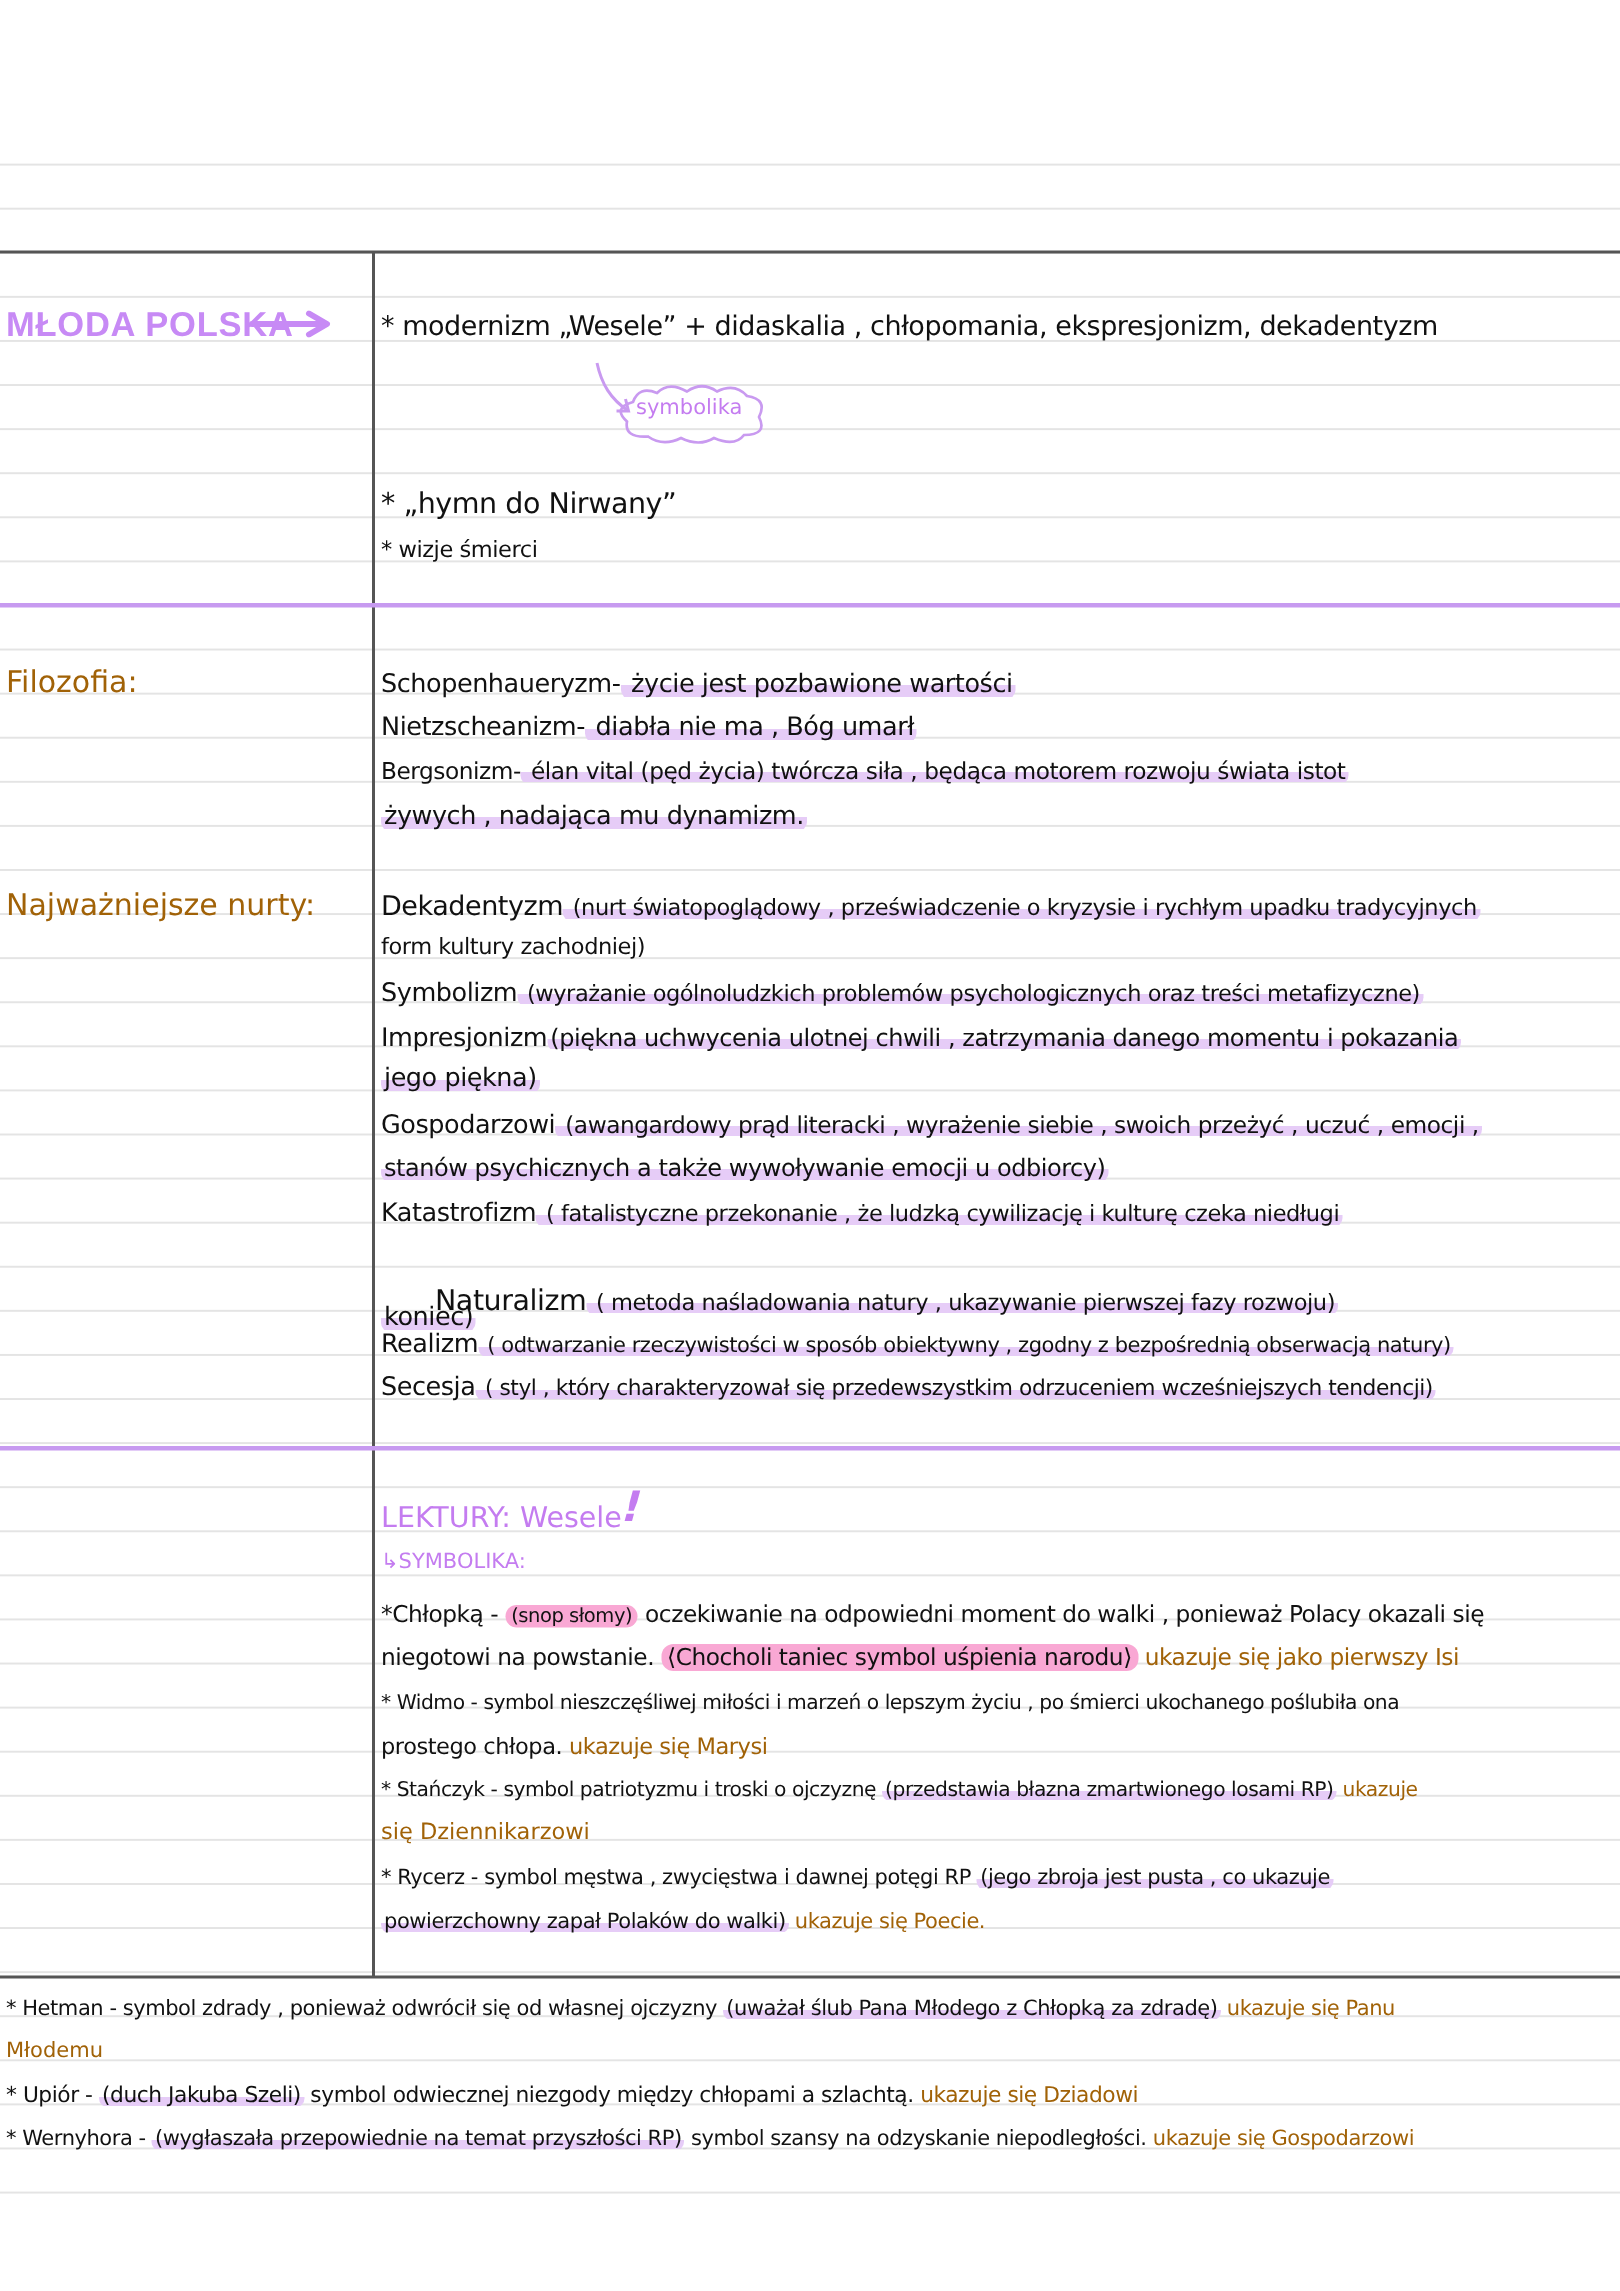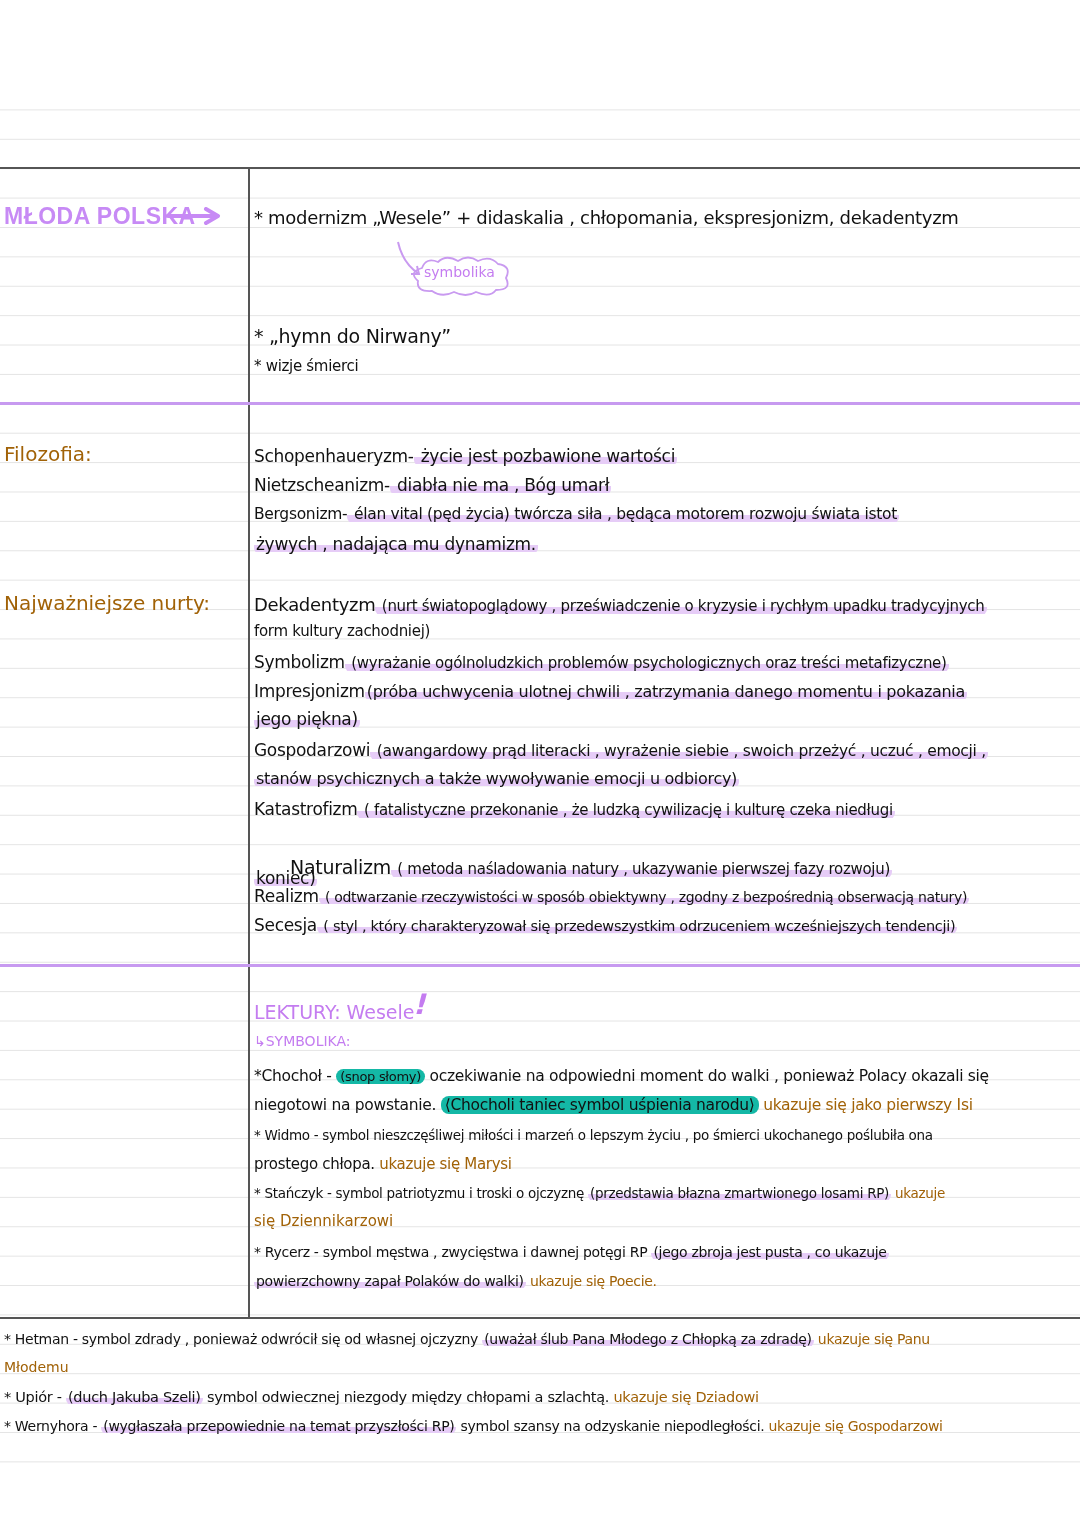--- a/index.html
+++ b/index.html
@@ -27,21 +27,21 @@
   .txt { position:absolute; white-space:nowrap; line-height:29px; }
   .hand { font-family: "DejaVu Sans", sans-serif; font-size:17px; color:#111; letter-spacing:-0.3px; }
   .small { font-size:15px; }
   .tiny { font-size:13.5px; }
   .purple { color:#c47cf0; }
   .purple-light { color:#a16207; }
   .hl {
     background: linear-gradient(to bottom, transparent 55%, #e6ccf7 55%, #e6ccf7 92%, transparent 92%);
     border-radius: 6px; padding: 0 2px;
   }
-  .hl-box { background:#14b8a6; border-radius: 8px; padding: 0 4px; }
+  .hl-box { background:#f9a8d4; border-radius: 8px; padding: 0 4px; }
 
   .section-label { font-size:20px; color:#a16207; font-family:"DejaVu Sans", sans-serif; }
   .title-main { font-size:23px; font-weight:bold; color:#c78af5; letter-spacing:0.5px; font-family:"Liberation Sans", sans-serif; }
   .arrow-icon { position:absolute; }
   .cloud { position:absolute; }
 </style>
 </head>
 <body>
 
 <div class="ruled"></div>
@@ -94,21 +94,21 @@
 </div>
 <div class="txt hand small" style="left:254px; top:617px;">
   <span>form kultury zachodniej)</span>
 </div>
 
 <div class="txt hand" style="left:254px; top:648px; font-size:15px;">
   <span style="font-size:17px;">Symbolizm</span><span class="hl"> (wyrażanie ogólnoludzkich problemów psychologicznych oraz treści metafizyczne)</span>
 </div>
 
 <div class="txt hand" style="left:254px; top:677px; font-size:16px;">
-  <span style="font-size:17px;">Impresjonizm</span><span class="hl">(próba uchwycenia ulotnej chwili , zatrzymania danego momentu i pokazania</span>
+  <span style="font-size:17px;">Impresjonizm</span><span class="hl">(piękna uchwycenia ulotnej chwili , zatrzymania danego momentu i pokazania</span>
 </div>
 <div class="txt hand" style="left:254px; top:705px;">
   <span class="hl">jego piękna)</span>
 </div>
 
 <div class="txt hand" style="left:254px; top:736px; font-size:15.5px;">
   <span style="font-size:17px;">Gospodarzowi</span><span class="hl"> (awangardowy prąd literacki , wyrażenie siebie , swoich przeżyć , uczuć , emocji ,</span>
 </div>
 <div class="txt hand" style="left:254px; top:764px; font-size:16px;">
   <span class="hl">stanów psychicznych a także wywoływanie emocji u odbiorcy)</span>
@@ -129,21 +129,21 @@
 </div>
 <div class="txt hand" style="left:254px; top:911px; font-size:14.5px;">
   <span style="font-size:17px;">Secesja</span><span class="hl"> ( styl , który charakteryzował się przedewszystkim odrzuceniem wcześniejszych tendencji)</span>
 </div>
 
 <div class="txt purple" style="left:254px; top:998px; font-size:19px;">LEKTURY: Wesele</div>
 <div class="txt purple" style="left:415px; top:990px; font-size:28px; font-weight:bold; transform:skewX(-15deg);">!</div>
 <div class="txt purple" style="left:254px; top:1027px; font-size:14px;">↳SYMBOLIKA:</div>
 
 <div class="txt hand" style="left:254px; top:1062px; font-size:15.5px;">
-  <span>*Chochoł - </span><span class="hl-box" style="font-size:13px;">(snop słomy)</span><span> oczekiwanie na odpowiedni moment do walki , ponieważ Polacy okazali się</span>
+  <span>*Chłopką - </span><span class="hl-box" style="font-size:13px;">(snop słomy)</span><span> oczekiwanie na odpowiedni moment do walki , ponieważ Polacy okazali się</span>
 </div>
 <div class="txt hand" style="left:254px; top:1091px; font-size:15.5px;">
   <span>niegotowi na powstanie. </span><span class="hl-box">⟨Chocholi taniec symbol uśpienia narodu⟩</span><span class="purple-light"> ukazuje się jako pierwszy Isi</span>
 </div>
 
 <div class="txt hand tiny" style="left:254px; top:1121px;">
   <span>* Widmo - symbol nieszczęśliwej miłości i marzeń o lepszym życiu , po śmierci ukochanego poślubiła ona</span>
 </div>
 <div class="txt hand small" style="left:254px; top:1150px;">
   <span>prostego chłopa.</span><span class="purple-light"> ukazuje się Marysi</span>

